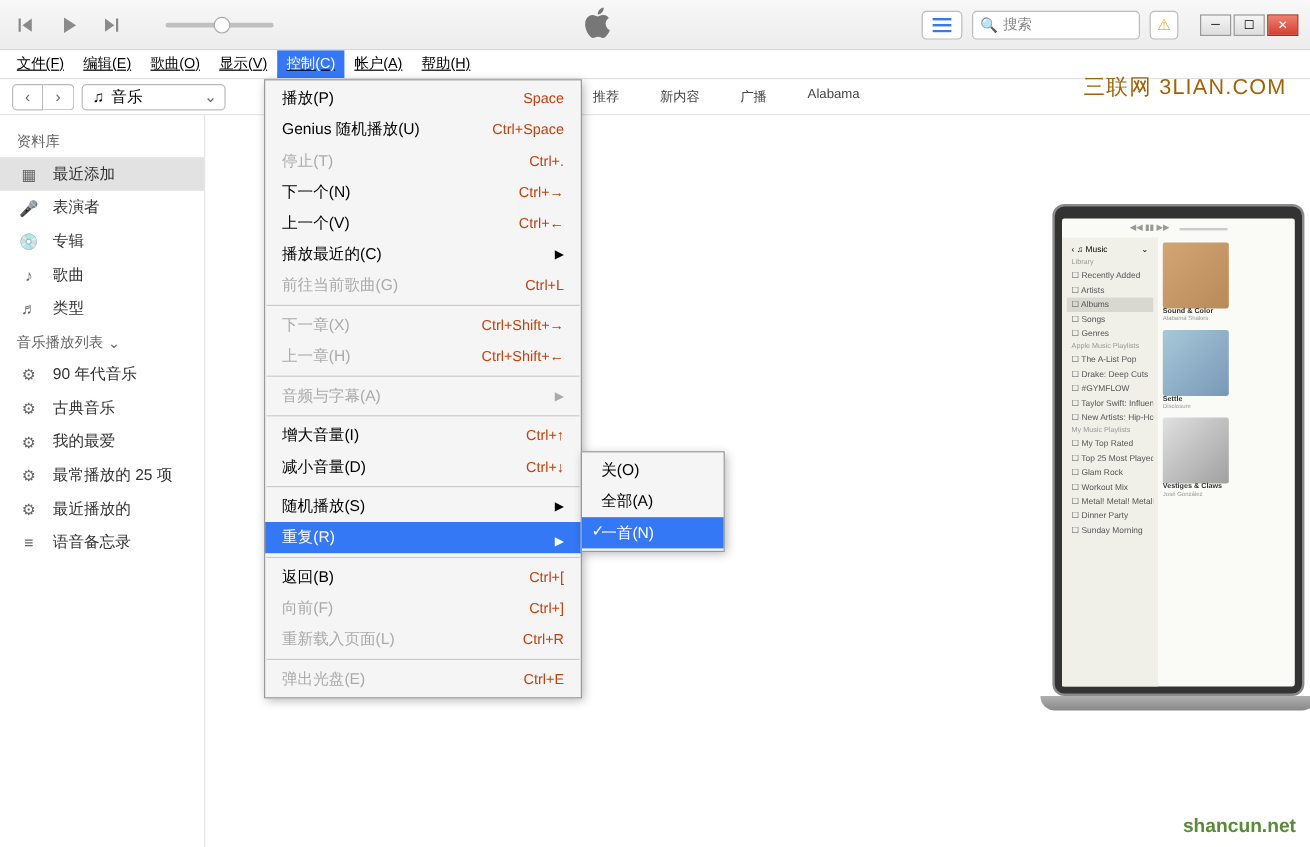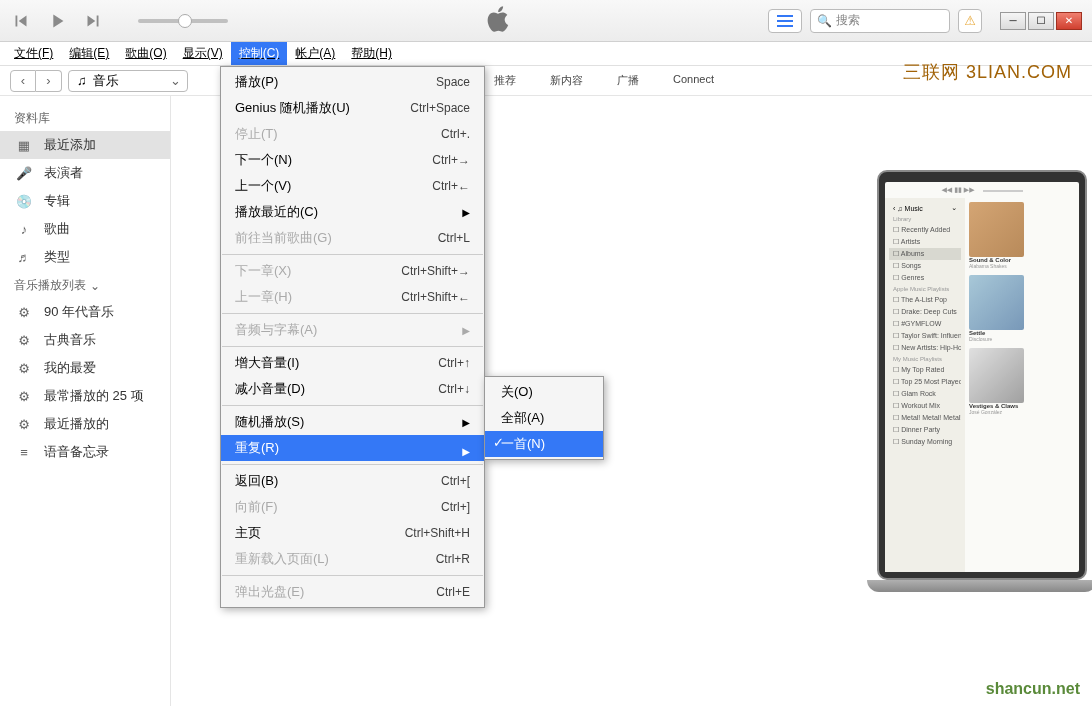--- a/index.html
+++ b/index.html
@@ -42,21 +42,21 @@
     .sb-item.selected { background: #e2e2e2; }
     .sb-icon { width: 20px; height: 16px; color: #666; display: flex; align-items: center; justify-content: center; }
     
     .content { flex: 1; position: relative; padding: 20px; }
     .content-text { position: absolute; left: 280px; top: 280px; color: #333; font-size: 14px; }
     
     .dropdown-menu { position: absolute; left: 220px; top: 66px; width: 265px; background: #f5f5f5; border: 1px solid #999; box-shadow: 2px 2px 8px rgba(0,0,0,0.3); z-index: 100; padding: 2px 0; }
     .dm-item { padding: 4px 14px; display: flex; justify-content: space-between; align-items: center; font-size: 13px; cursor: pointer; position: relative; }
     .dm-item.highlighted { background: #3478f6; color: #fff; align-items: flex-end; }
     .dm-item.disabled { color: #aaa; cursor: default; }
-    .dm-shortcut { color: #404040; font-size: 12px; }
+    .dm-shortcut { color: #c2410c; font-size: 12px; }
     .dm-sep { height: 1px; background: #ccc; margin: 3px 1px; }
     .dm-arrow { font-size: 10px; }
     
     .submenu { position: absolute; left: 484px; top: 376px; width: 120px; background: #f5f5f5; border: 1px solid #999; box-shadow: 2px 2px 8px rgba(0,0,0,0.3); z-index: 101; padding: 2px 0; }
     .sm-item { padding: 4px 14px 4px 16px; font-size: 13px; cursor: pointer; position: relative; }
     .sm-item.checked::before { content: '✓'; position: absolute; left: 8px; color: #3478f6; }
     .sm-item.highlighted { background: #3478f6; color: #fff; }
     .sm-item.highlighted.checked::before { color: #fff; }
     
     .promo-laptop { position: absolute; right: -10px; top: 170px; width: 225px; height: 440px; }
@@ -132,21 +132,21 @@
     <div class="nav-arrow">›</div>
   </div>
   <div class="music-select">
     <span>♫</span>
     <span>音乐</span>
   </div>
   <div class="nav-tabs" id="navtabs">
       <div class="nav-tab">推荐</div>
       <div class="nav-tab">新内容</div>
       <div class="nav-tab">广播</div>
-      <div class="nav-tab">Connect</div>
+      <div class="nav-tab">Alabama</div>
     </div>
 </div>
 
 <div class="watermark">三联网 3LIAN.COM</div>
 
 <div class="main-area">
   <div class="sidebar">
     <div class="sb-header">资料库</div>
     <div id="sb1">
         <div class="sb-item selected">
@@ -268,24 +268,20 @@
       <span class="dm-arrow">▶</span>
     </div>
     <div class="dm-sep"></div>
     <div class="dm-item">
       <span>返回(B)</span>
       <span class="dm-shortcut">Ctrl+[</span>
     </div>
     <div class="dm-item disabled">
       <span>向前(F)</span>
       <span class="dm-shortcut">Ctrl+]</span>
-    </div>
-    <div class="dm-item">
-      <span>主页</span>
-      <span class="dm-shortcut">Ctrl+Shift+H</span>
     </div>
     <div class="dm-item disabled">
       <span>重新载入页面(L)</span>
       <span class="dm-shortcut">Ctrl+R</span>
     </div>
     <div class="dm-sep"></div>
     <div class="dm-item disabled">
       <span>弹出光盘(E)</span>
       <span class="dm-shortcut">Ctrl+E</span>
     </div>

